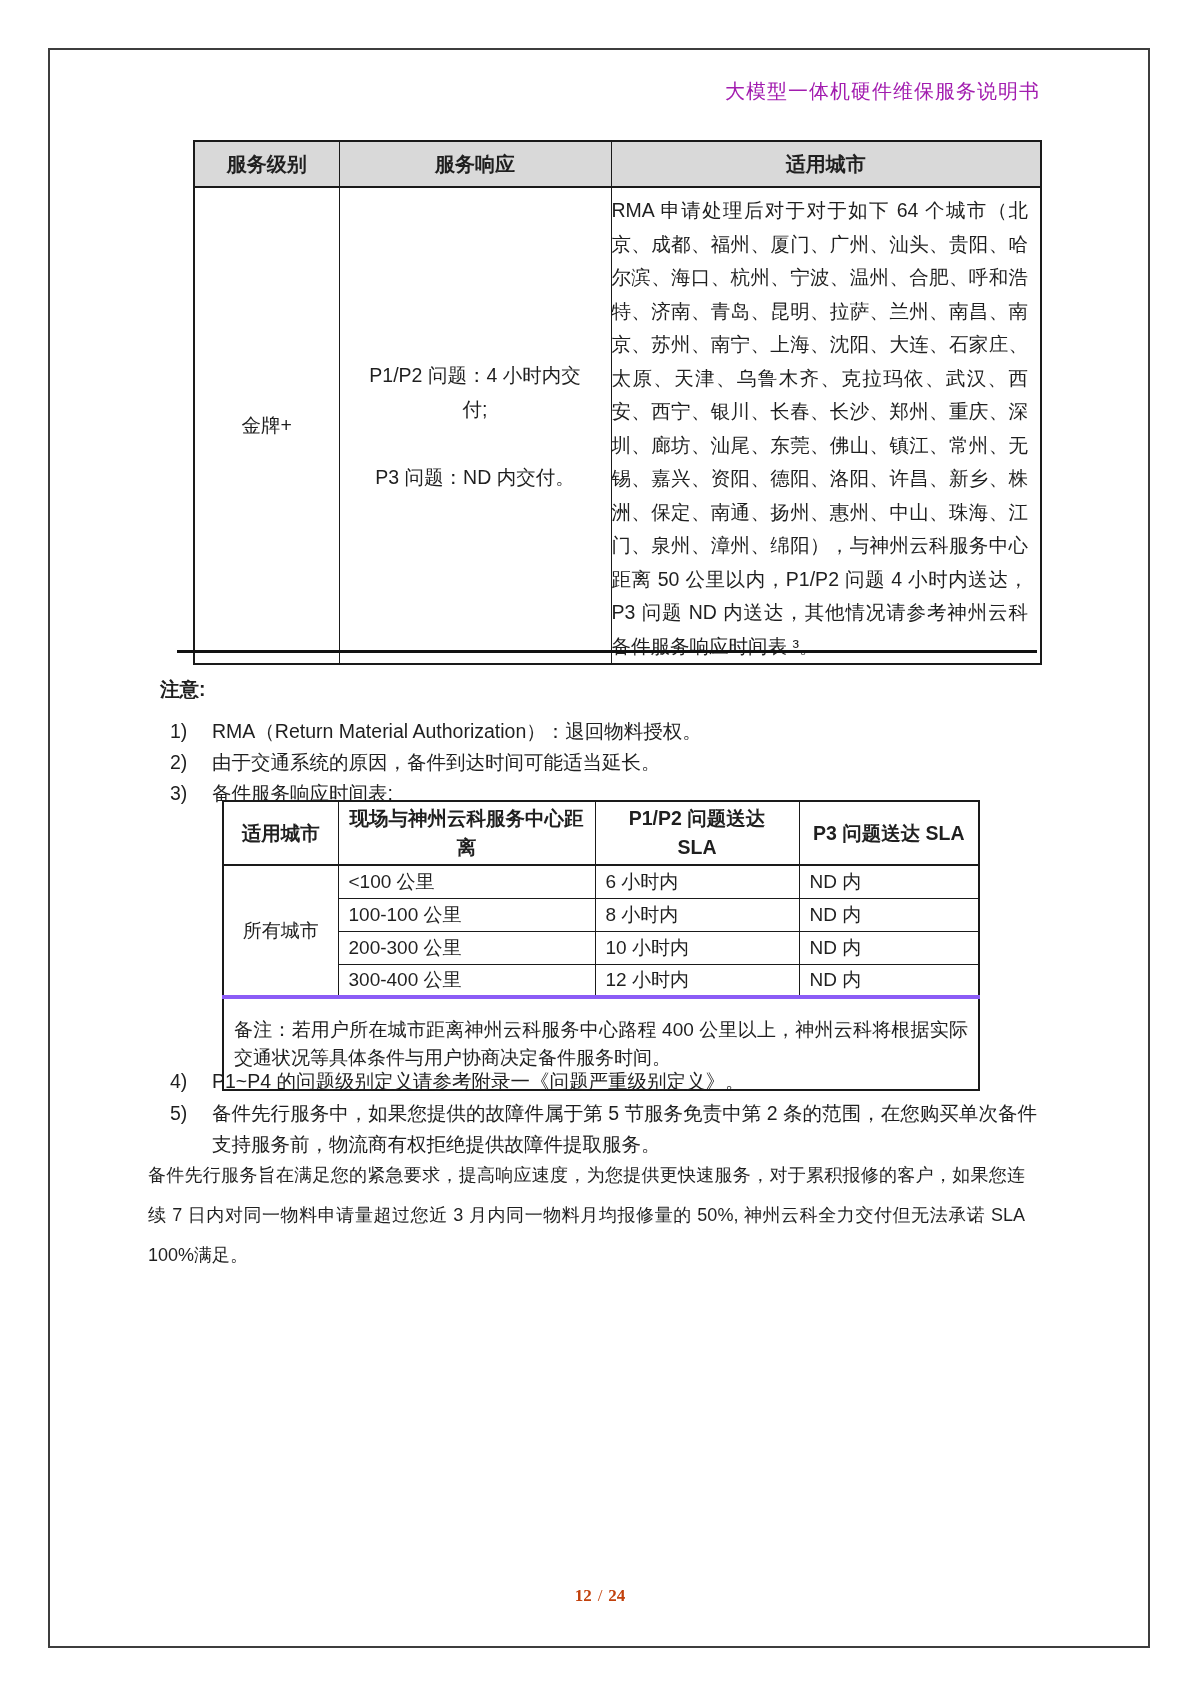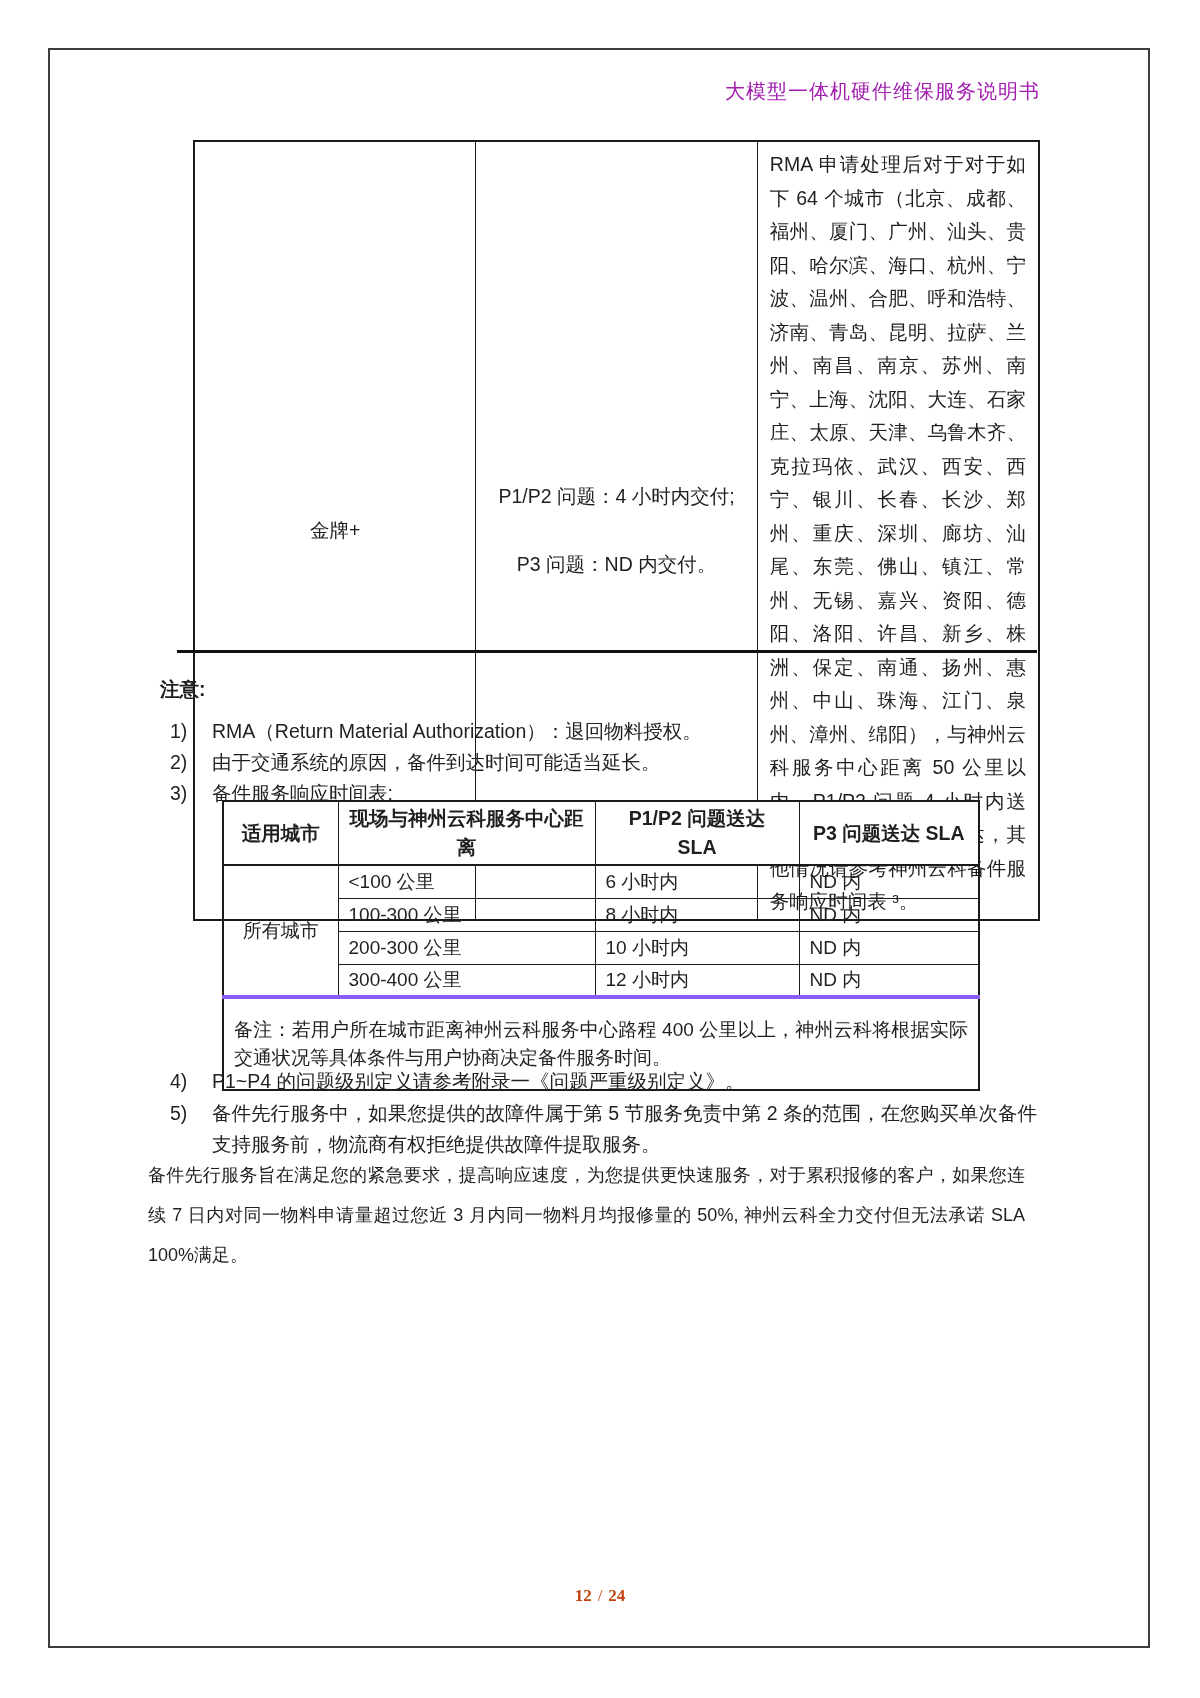--- a/index.html
+++ b/index.html
@@ -26,26 +26,26 @@
   .svc-table th,.svc-table td{border:1px solid #1a1a1a;box-sizing:border-box;}
   .svc-table th{
     background:#d9d9d9;font-size:20px;font-weight:700;height:46px;
     text-align:center;border-bottom:2px solid #1a1a1a;
   }
   .col-level{width:145px;}
   .col-resp{width:272px;}
   .col-cities{width:430px;}
   .svc-body td{height:434px;}
   .cell-level{text-align:center;font-size:19.5px;vertical-align:middle;}
-  .cell-resp{text-align:center;font-size:19.5px;line-height:34px;vertical-align:middle;padding:0 7px;}
+  .cell-resp{text-align:center;font-size:19.5px;line-height:34px;vertical-align:middle;padding:0 20px;}
   .cell-resp p{margin:0;}
   .cell-resp p.second{margin-top:34px;}
   .cell-cities{
     vertical-align:top;font-size:19.5px;line-height:33.5px;
-    padding:6px 12px 0 12px;text-align:justify;
+    padding:6px 12px 0 0;text-align:justify;
   }
   
   .divider{position:absolute;left:177px;top:650px;width:860px;height:3px;background:#111;}
   .notes-label{position:absolute;left:160px;top:676px;font-size:19.5px;font-weight:700;}
   .note{position:absolute;left:170px;width:867px;display:flex;font-size:19.5px;line-height:31px;}
   .note .num{width:42px;flex:0 0 42px;}
   .note .txt{flex:1;text-align:justify;}
   #note1{top:716px;} #note2{top:747px;} #note3{top:778px;}
   #note4{top:1066px;} #note5{top:1098px;}
   
@@ -80,20 +80,25 @@
 </style>
 </head>
 <body>
 
 <div class="page-border"></div>
 
 <div class="doc-title">大模型一体机硬件维保服务说明书</div>
 
 <table class="svc-table">
   <tbody>
+      <tr>
+    <th class="col-level">服务级别</th>
+    <th class="col-resp">服务响应</th>
+    <th class="col-cities">适用城市</th>
+  </tr>
   <tr class="svc-body">
     <td class="cell-level">金牌+</td>
     <td class="cell-resp">
       <p>P1/P2 问题：4 小时内交付;</p>
       <p class="second">P3 问题：ND 内交付。</p>
     </td>
     <td class="cell-cities">RMA 申请处理后对于对于如下 64 个城市（北京、成都、福州、厦门、广州、汕头、贵阳、哈尔滨、海口、杭州、宁波、温州、合肥、呼和浩特、济南、青岛、昆明、拉萨、兰州、南昌、南京、苏州、南宁、上海、沈阳、大连、石家庄、太原、天津、乌鲁木齐、克拉玛依、武汉、西安、西宁、银川、长春、长沙、郑州、重庆、深圳、廊坊、汕尾、东莞、佛山、镇江、常州、无锡、嘉兴、资阳、德阳、洛阳、许昌、新乡、株洲、保定、南通、扬州、惠州、中山、珠海、江门、泉州、漳州、绵阳），与神州云科服务中心距离 50 公里以内，P1/P2 问题 4 小时内送达，P3 问题 ND 内送达，其他情况请参考神州云科备件服务响应时间表 ³。</td>
   </tr>
 </tbody>
   </table>
@@ -123,21 +128,21 @@
     <th class="sp-col3 sp-h3">P1/P2 问题送达 SLA</th>
     <th class="sp-col4">P3 问题送达 SLA</th>
   </tr>
   <tr>
     <td class="sp-city" rowspan="4">所有城市</td>
     <td>&lt;100 公里</td>
     <td>6 小时内</td>
     <td>ND 内</td>
   </tr>
   <tr>
-    <td>100-300 公里</td>
+    <td>100-100 公里</td>
     <td>8 小时内</td>
     <td>ND 内</td>
   </tr>
   <tr>
     <td>200-300 公里</td>
     <td>10 小时内</td>
     <td>ND 内</td>
   </tr>
   <tr>
     <td>300-400 公里</td>

